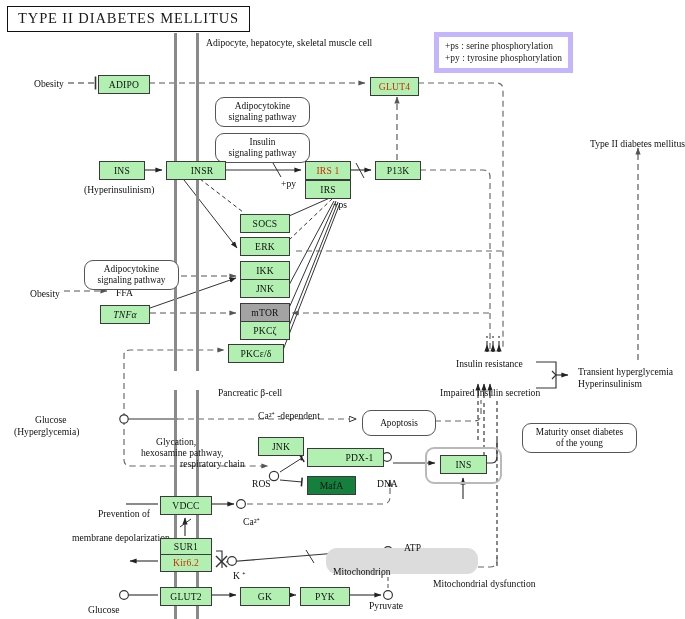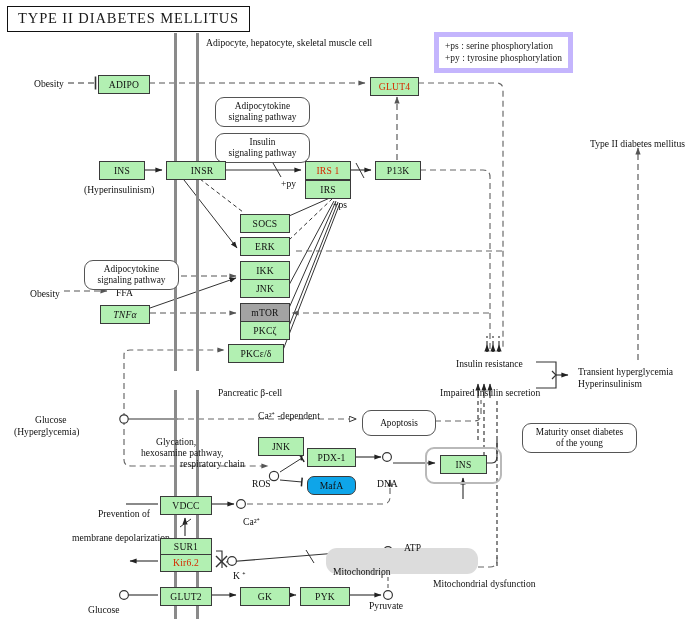--- a/index.html
+++ b/index.html
@@ -324,22 +324,22 @@
       <div class="gbox" style="left: 305px; top: 180px; width: 44px; height: 17px; background: rgb(178, 240, 178); border-color: rgb(58, 58, 58);">IRS</div>
       <div class="gbox" style="left: 240px; top: 214px; width: 48px; height: 17px; background: rgb(178, 240, 178); border-color: rgb(58, 58, 58);">SOCS</div>
       <div class="gbox" style="left: 240px; top: 237px; width: 48px; height: 17px; background: rgb(178, 240, 178); border-color: rgb(58, 58, 58);">ERK</div>
       <div class="gbox" style="left: 240px; top: 261px; width: 48px; height: 17px; background: rgb(178, 240, 178); border-color: rgb(58, 58, 58);">IKK</div>
       <div class="gbox" style="left: 240px; top: 279px; width: 48px; height: 17px; background: rgb(178, 240, 178); border-color: rgb(58, 58, 58);">JNK</div>
       <div class="gbox" style="left: 100px; top: 305px; width: 48px; height: 17px; background: rgb(178, 240, 178); border-color: rgb(58, 58, 58); font-style: italic;">TNFα</div>
       <div class="gbox" style="left: 240px; top: 303px; width: 48px; height: 17px; background: #a3a3a3; border-color: rgb(58, 58, 58);">mTOR</div>
       <div class="gbox" style="left: 240px; top: 321px; width: 48px; height: 17px; background: rgb(178, 240, 178); border-color: rgb(58, 58, 58);">PKCζ</div>
       <div class="gbox" style="left: 228px; top: 344px; width: 54px; height: 17px; background: rgb(178, 240, 178); border-color: rgb(58, 58, 58);">PKCε/δ</div>
       <div class="gbox" style="left: 258px; top: 437px; width: 44px; height: 17px; background: rgb(178, 240, 178); border-color: rgb(58, 58, 58);">JNK</div>
-      <div class="gbox" style="left: 307px; top: 448px; width: 47px; height: 17px; background: rgb(178, 240, 178); border-color: rgb(58, 58, 58);">PDX-1</div>
-      <div class="gbox" style="left: 307px; top: 476px; width: 47px; height: 17px; background: #0ea5e9; border-color: rgb(58, 58, 58); border-radius: 7px;">MafA</div>
+      <div class="gbox" style="left: 307px; top: 448px; width: 47px; height: 17px; background: rgb(178, 240, 178); border-color: rgb(58, 58, 58); padding-left: 28px;">PDX-1</div>
+      <div class="gbox" style="left: 307px; top: 476px; width: 47px; height: 17px; background: #15803d; border-color: rgb(58, 58, 58);">MafA</div>
       <div class="gbox" style="left: 160px; top: 496px; width: 50px; height: 17px; background: rgb(178, 240, 178); border-color: rgb(58, 58, 58);">VDCC</div>
       <div class="gbox" style="left: 440px; top: 455px; width: 45px; height: 17px; background: rgb(178, 240, 178); border-color: rgb(58, 58, 58);">INS</div>
       <div class="gbox" style="left: 160px; top: 538px; width: 50px; height: 16px; background: rgb(178, 240, 178); border-color: rgb(58, 58, 58);">SUR1</div>
       <div class="gbox red" style="left: 160px; top: 554px; width: 50px; height: 16px; background: rgb(178, 240, 178); border-color: rgb(58, 58, 58); color: rgb(213, 43, 0);">Kir6.2</div>
       <div class="gbox" style="left: 160px; top: 587px; width: 50px; height: 17px; background: rgb(178, 240, 178); border-color: rgb(58, 58, 58);">GLUT2</div>
       <div class="gbox" style="left: 240px; top: 587px; width: 48px; height: 17px; background: rgb(178, 240, 178); border-color: rgb(58, 58, 58);">GK</div>
       <div class="gbox" style="left: 300px; top: 587px; width: 48px; height: 17px; background: rgb(178, 240, 178); border-color: rgb(58, 58, 58);">PYK</div>
     </div>
 
 </div>

